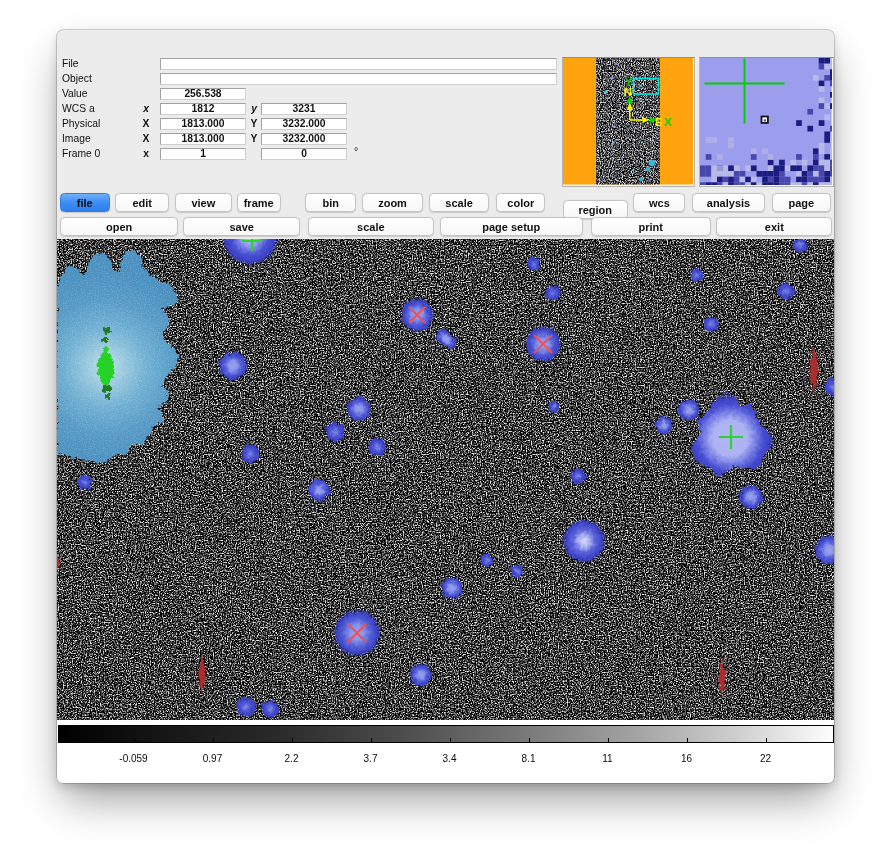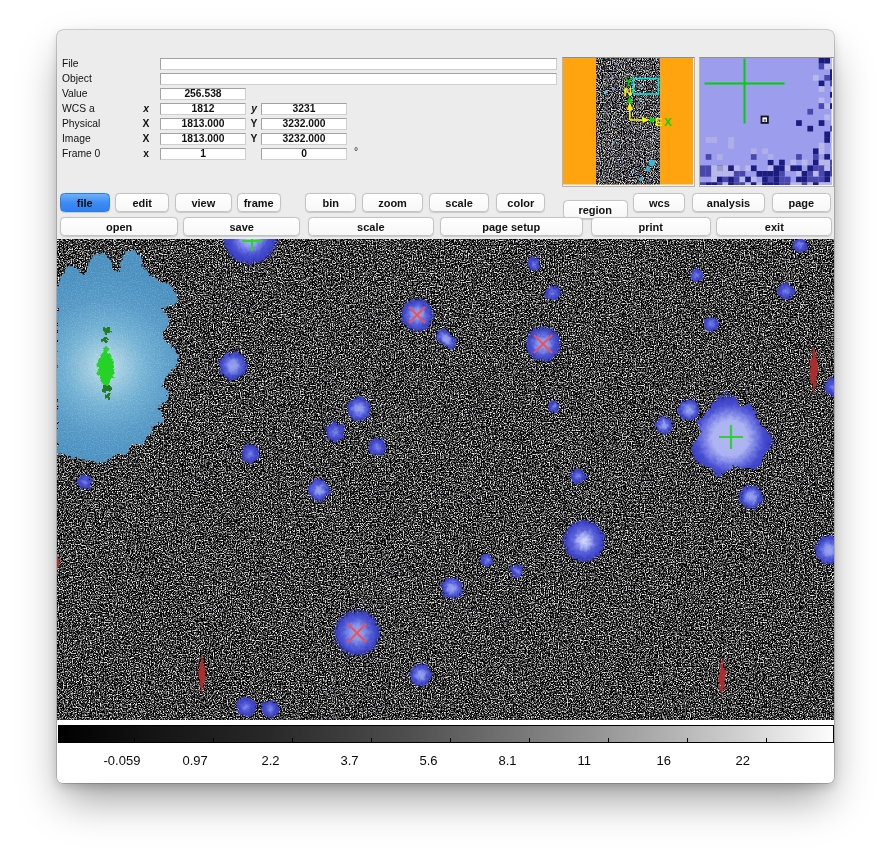--- a/index.html
+++ b/index.html
@@ -10,21 +10,21 @@
 .tl { position:absolute; top:7.5px; width:12px; height:12px; border-radius:50%; }
 .lbl { position:absolute; font-size:10.3px; font-weight:400; color:#111; line-height:11px; }
 .ent { position:absolute; height:12px; background:#fff; border:1px solid #a2a2a2; border-bottom-color:#cfcfcf; border-right-color:#cfcfcf;
   font-size:10.3px; font-weight:700; color:#111; text-align:center; line-height:10.5px; }
 .pframe { position:absolute; top:27.5px; height:130px; background:#f6f6f6; border:1px solid #b5b5b5; border-top-color:#8f8f8f; }
 .btn { position:absolute; height:19px; background:linear-gradient(#ffffff,#f7f7f7); border:0.5px solid #c3c3c3; border-radius:4.5px;
   font-size:11px; font-weight:700; color:#111; text-align:center; line-height:18px; box-shadow:0 0.5px 1px rgba(0,0,0,0.15); }
 .btn.sel { background:linear-gradient(#6fb1f9 0%,#3d8df5 50%,#2f7ff0 100%); border-color:#2d7ae0; color:#0a0a0a; }
 #cbar { position:absolute; left:0.5px; top:695px; width:776px; height:18px; border:1px solid #000;
   background:linear-gradient(to right,#000 0%,#141414 12%,#282828 27%,#4e4e4e 45%,#787878 60%,#a5a5a5 75%,#d0d0d0 88%,#fdfdfd 100%); }
-.cbl { position:absolute; top:723px; width:60px; text-align:left; font-size:13px; color:#0a0a0a; }
+.cbl { position:absolute; top:723px; width:60px; text-align:center; font-size:10px; color:#0a0a0a; }
 #whitebase { position:absolute; left:0; top:690px; width:777px; height:63px; background:#fff; border-radius:0 0 6px 6px; }
 </style></head>
 <body>
 <div id="win">
   <div class="lbl" style="left:5px;top:28.5px">File</div>
 <div class="lbl" style="left:5px;top:43.5px">Object</div>
 <div class="lbl" style="left:5px;top:58px">Value</div>
 <div class="lbl" style="left:5px;top:73px">WCS a</div>
 <div class="lbl" style="left:5px;top:88.5px">Physical</div>
 <div class="lbl" style="left:5px;top:103.5px">Image</div>
@@ -404,18 +404,18 @@
       <div style="position:absolute;left:391px;top:12px;width:1px;height:4px;background:#000"></div>
       <div style="position:absolute;left:470px;top:12px;width:1px;height:4px;background:#000"></div>
       <div style="position:absolute;left:549px;top:12px;width:1px;height:4px;background:#000"></div>
       <div style="position:absolute;left:628px;top:12px;width:1px;height:4px;background:#000"></div>
       <div style="position:absolute;left:707px;top:12px;width:1px;height:4px;background:#000"></div>
     </div>
   <div class="cbl" style="left:46.5px">-0.059</div>
 <div class="cbl" style="left:125.5px">0.97</div>
 <div class="cbl" style="left:204.5px">2.2</div>
 <div class="cbl" style="left:283.5px">3.7</div>
-<div class="cbl" style="left:362.5px">5.6</div>
+<div class="cbl" style="left:362.5px">3.4</div>
 <div class="cbl" style="left:441.5px">8.1</div>
 <div class="cbl" style="left:520.5px">11</div>
 <div class="cbl" style="left:599.5px">16</div>
 <div class="cbl" style="left:678.5px">22</div>
 
 </div>
 </body></html>

